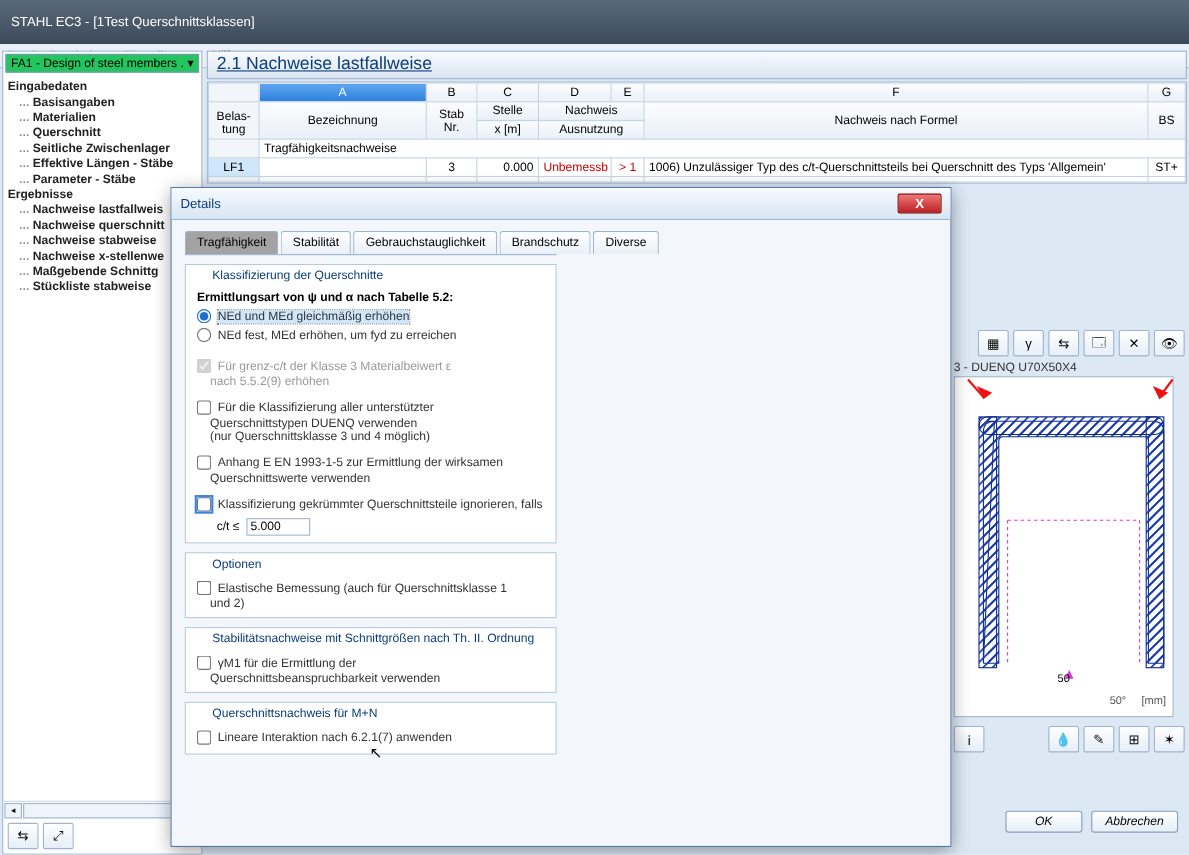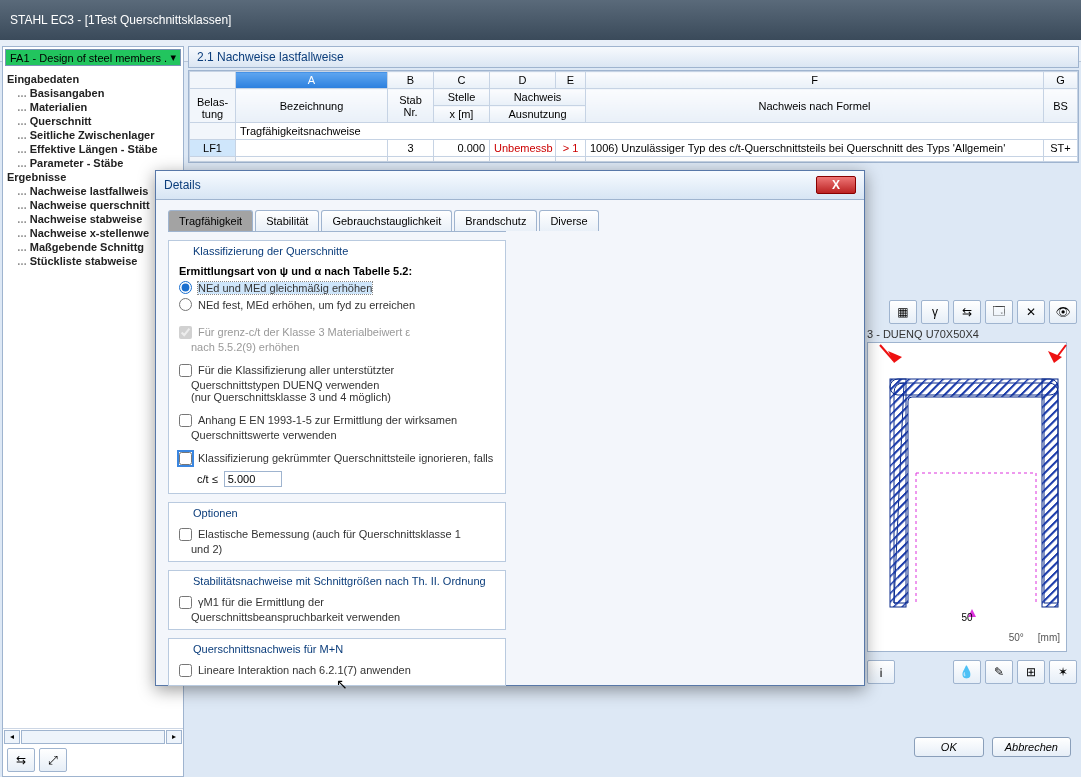--- a/index.html
+++ b/index.html
@@ -15,51 +15,51 @@
   .tree .root > .lbl { display:block; padding:1px 2px;}
   .tree ul { list-style:none; margin-left:10px;}
   .tree li { padding:1px 2px; white-space:nowrap; overflow:hidden; text-overflow:ellipsis; }
   .tree li::before { content:"… "; color:#888; font-size:10px;}
   .sb-scroll { height:16px; border-top:1px solid #ccd6e4; display:flex; align-items:center;}
   .sb-scroll .sbtn { width:16px; height:14px; border:1px solid #9fb4cf; background:#eef4fb; margin:0 1px; display:flex; align-items:center;justify-content:center; font-size:8px;}
   .sb-scroll .track { flex:1; height:14px; border:1px solid #9fb4cf; background:#eef4fb;}
   .sb-toolbar { padding:4px; display:flex; gap:4px;}
   .tb-btn { width:28px; height:24px; border:1px solid #9fb4cf; background:linear-gradient(#fff,#e6eef7); border-radius:2px; display:flex; align-items:center;justify-content:center; font-size:12px;}
   .main { flex:1; display:flex; flex-direction:column; }
-  .sect-title { background:linear-gradient(#f7fafd,#dbe6f3); border:1px solid #9fb4cf; padding:3px 8px; color:#0b3d7b; font-size:12px; margin:0 2px 2px 2px;}
+  .sect-title { background:linear-gradient(#f7fafd,#dbe6f3); border:1px solid #9fb4cf; padding:3px 8px; color:#0b3d7b; font-size:16px; margin:0 2px 2px 2px;text-decoration:underline;}
   .grid { margin:0 2px; border:1px solid #9fb4cf; background:#fff; font-size:11px;}
   .grid table { border-collapse:collapse; width:100%; table-layout:fixed;}
   .grid th, .grid td { border:1px solid #c6d3e4; padding:2px 4px; text-align:center; white-space:nowrap; overflow:hidden;}
   .grid th { background:linear-gradient(#fbfcfe,#e9f0f8); font-weight:normal;}
   .grid th.colA { background:linear-gradient(#5fa6f0,#2b7fde); color:#fff;}
   .grid .rowhdr { background:#f2f6fb;}
   .grid .lf-sel { background:#cfe6fb;}
   .grid .red { color:#cc0000;}
   .grid .left { text-align:left;}
   .right-pane { position:absolute; right:4px; top:300px; width:210px;}
   .rp-toolbar { display:flex; gap:4px; justify-content:flex-end; margin-bottom:4px;}
   .rp-title { font-size:11px; color:#333; margin-bottom:2px;}
   .rp-canvas { border:1px solid #9fb4cf; background:#fff; width:200px; height:310px; position:relative;}
   .rp-bottom { display:flex; justify-content:space-between; margin-top:8px;}
   .rp-bottom .tb-btn { width:28px;}
   .footer-btns { position:absolute; right:10px; bottom:20px; display:flex; gap:8px;font-style:italic;}
   .btn { min-width:70px; padding:3px 12px; border:1px solid #8a9fba; background:linear-gradient(#fff,#e6eef7); border-radius:3px; text-align:center;}
 
   
-  .dialog { position:absolute; left:155px; top:170px; width:710px; height:516px; background:#f3f6fb; border:1px solid #5878a8; box-shadow:0 4px 16px rgba(0,0,0,.4);}
+  .dialog { position:absolute; left:155px; top:170px; width:710px; height:600px; background:#f3f6fb; border:1px solid #5878a8; box-shadow:0 4px 16px rgba(0,0,0,.4);}
   .dlg-title { background:linear-gradient(#f7fbff,#d7e5f4); border-bottom:1px solid #9fb4cf; padding:5px 8px; font-size:12px; color:#0b3d7b; display:flex; justify-content:space-between; align-items:center;}
   .dlg-close { width:40px; height:18px; background:linear-gradient(#e77,#b22); border:1px solid #800; border-radius:2px; color:#fff; display:flex; align-items:center;justify-content:center; font-weight:bold;}
   .dlg-body { padding:10px 12px; display:flex; gap:12px;}
   .dlg-col { width:338px;}
   .tabs { display:flex; border-bottom:1px solid #9fb4cf; margin-bottom:8px;}
   .tab { padding:4px 10px; border:1px solid #9fb4cf; border-bottom:none; background:linear-gradient(#fff,#e9f0f8); margin-right:2px; border-radius:3px 3px 0 0; font-size:11px;}
   .tab.active { background:#a3a3a3;text-align:center;}
   .group { border:1px solid #b9cadf; background:#fff; margin-bottom:8px; padding-bottom:6px;}
   .group-title { color:#0b3d7b; padding:4px 8px 6px 8px; font-size:11px;margin-left:16px;}
-  .group .row { display:flex; align-items:center; gap:6px; padding:2px 10px;}
+  .group .row { display:flex; align-items:flex-end; gap:6px; padding:2px 10px;}
   .group label { font-size:11px; color:#333;}
   .chk { margin-top:1px;}
   .chk[disabled] + label { color:#999;}
   input[type=radio].sel { accent-color:#1a6fcf;}
   .radio-row.selected label { background:#cfe6fb; outline:1px dotted #888;}
   .sub { margin-left:22px; color:#333;}
   .sub.dim { color:#999;}
   .ratio { display:flex; align-items:center; gap:6px; padding:4px 10px 0 28px;}
   .ratio input[type=number]{ width:58px; font-size:11px; padding:1px 3px; border:1px solid #9fb4cf;}
   .cursor { position:absolute; font-size:14px; left:180px; top:505px; pointer-events:none;}

